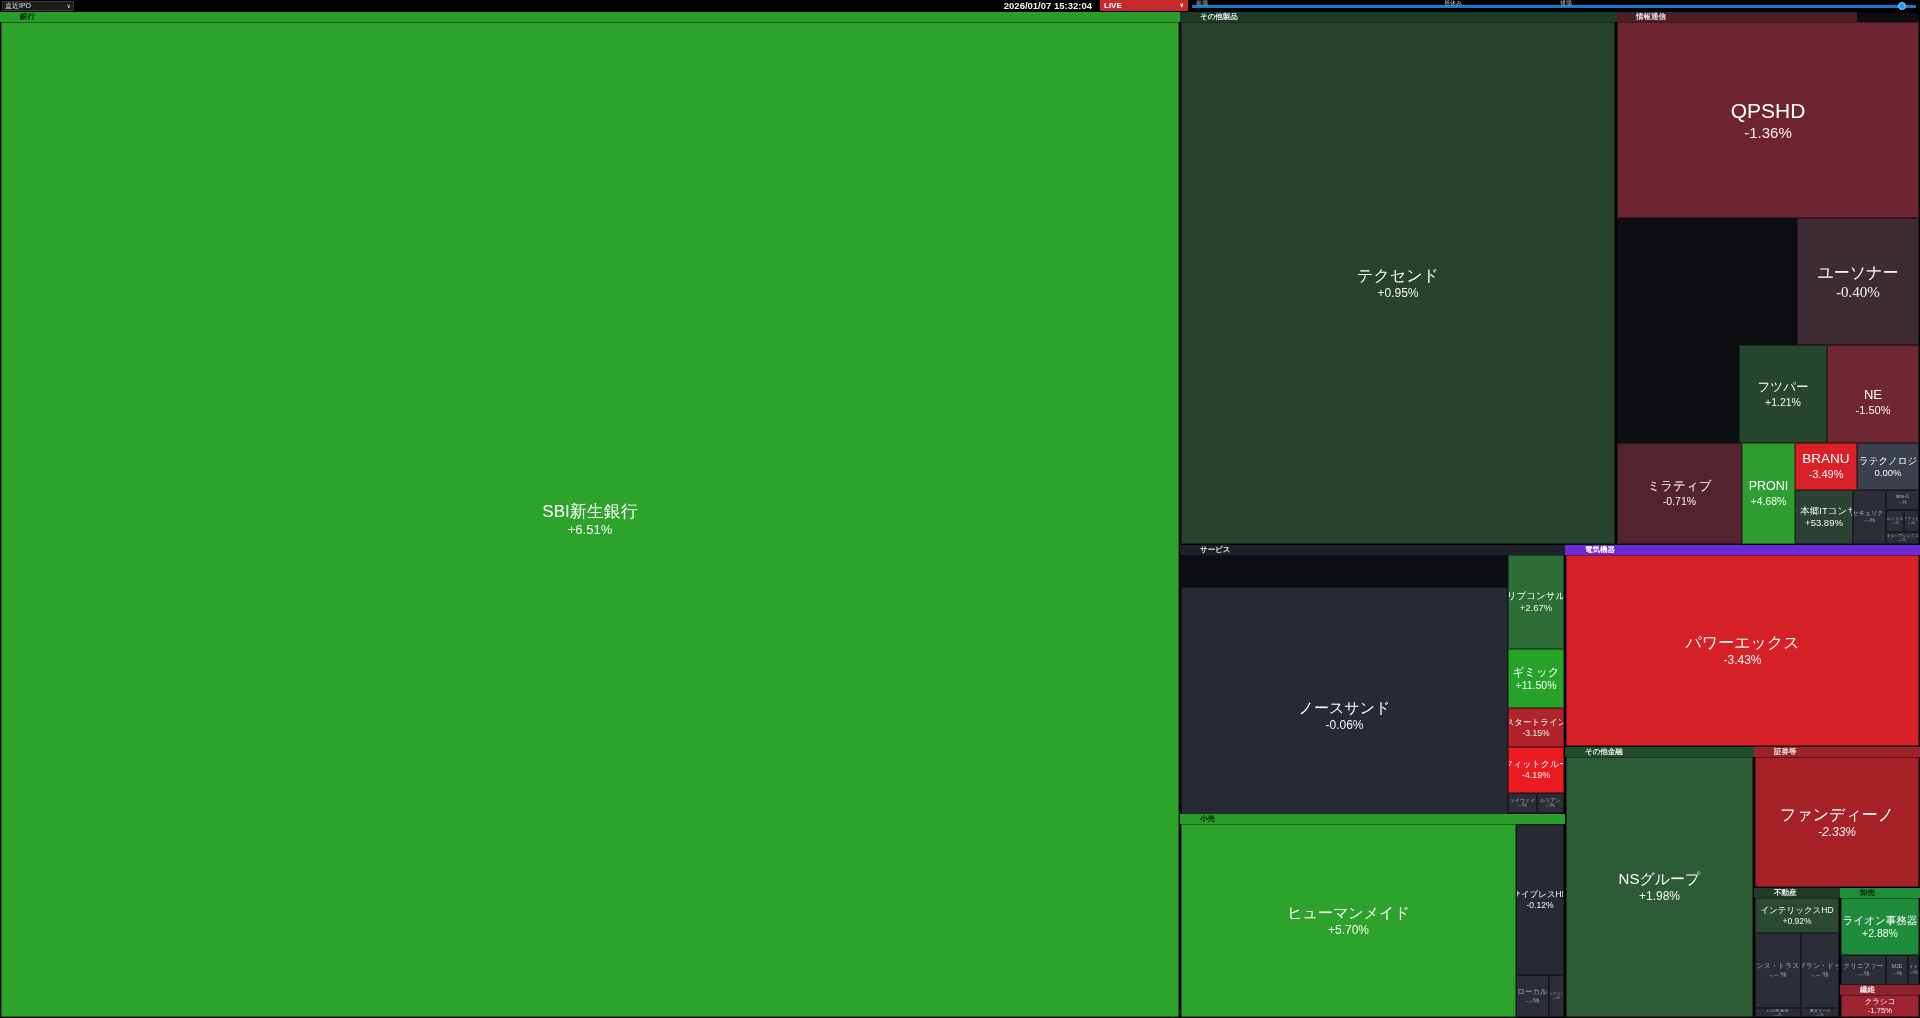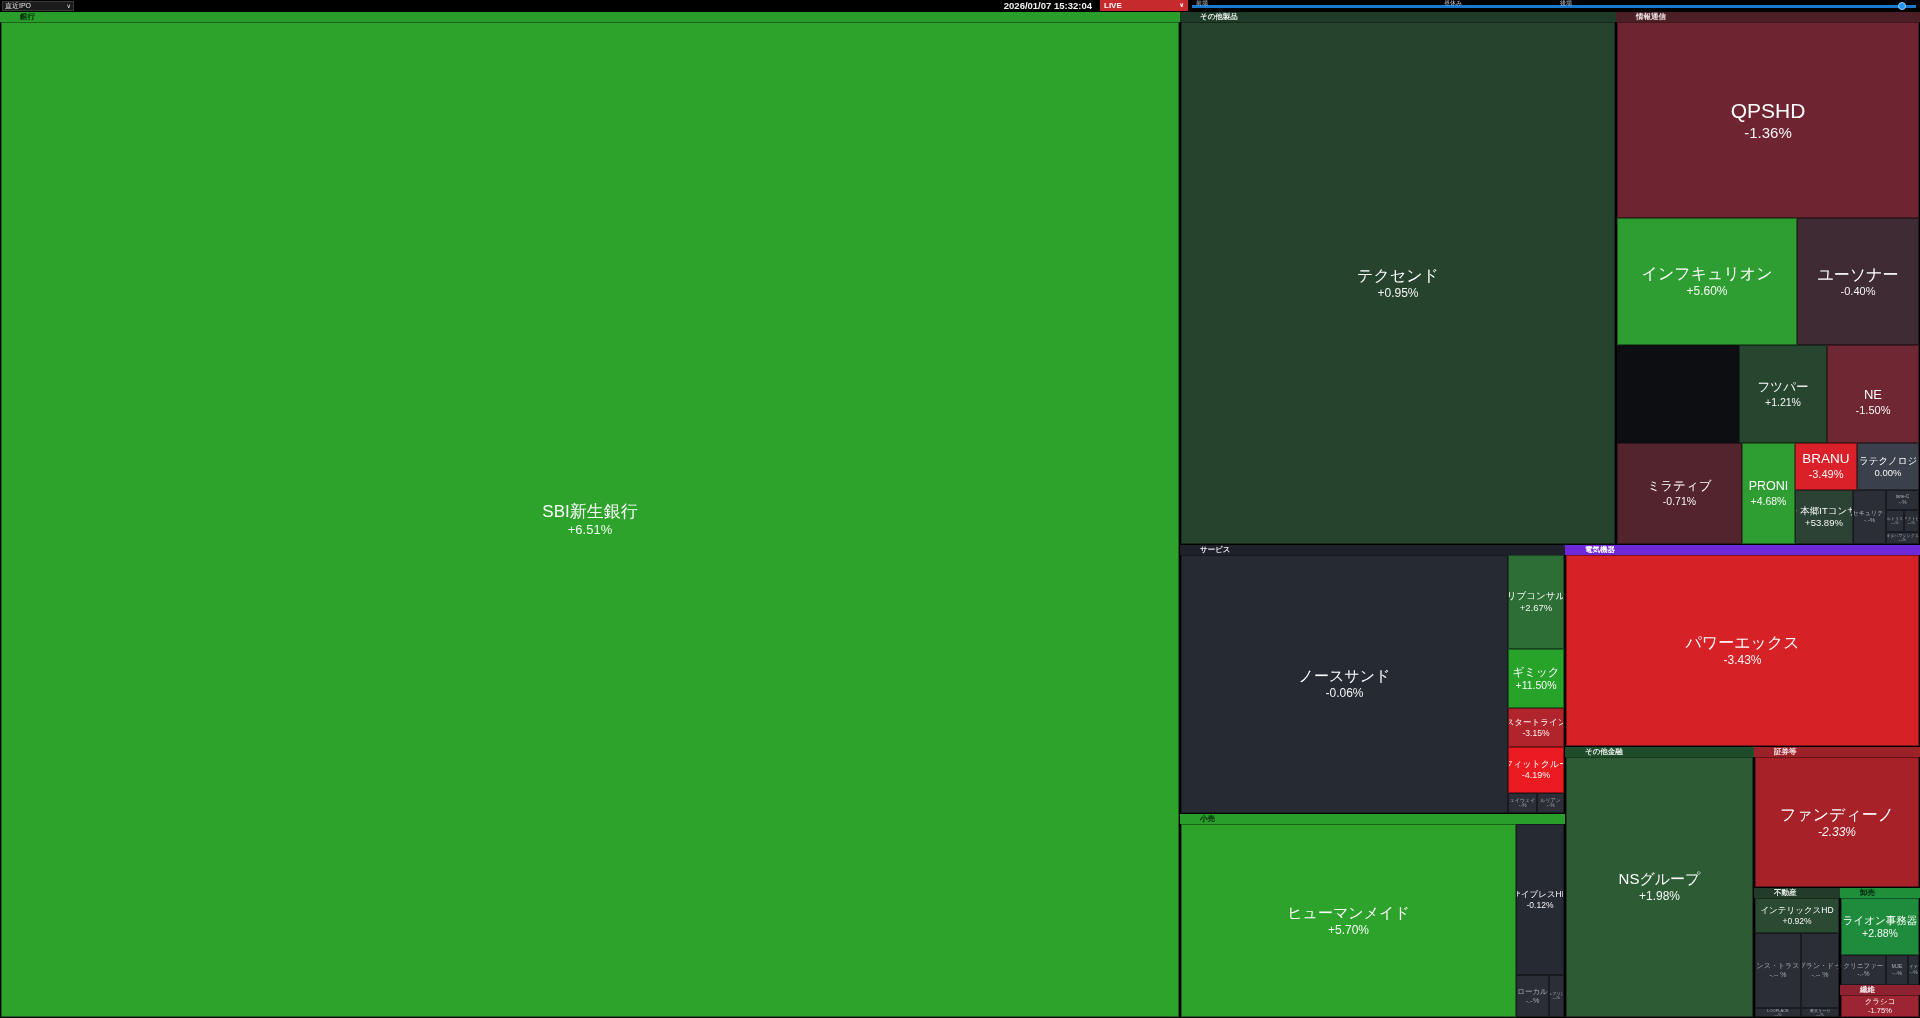--- a/index.html
+++ b/index.html
@@ -48,32 +48,28 @@
         <div class="tname" style="font-size: 17px;">SBI新生銀行</div>
         <div class="tpct" style="font-size: 13px;">+6.51%</div>
       </div>
       <div class="sector" style="left: 1180px; top: 12px; width: 436px; height: 533px;"></div>
       <div class="sec-header" style="background: rgb(29, 59, 39); color: rgb(232, 236, 233); left: 1180px; top: 12px; width: 436px; height: 10px;">その他製品</div>
       <div class="tile" style="background: rgb(38, 67, 46); left: 1181px; top: 22px; width: 434px; height: 522px;">
         <div class="tname" style="font-size: 16px;">テクセンド</div>
         <div class="tpct" style="font-size: 12px;">+0.95%</div>
       </div>
       <div class="sector" style="left: 1616px; top: 12px; width: 304px; height: 533px;"></div>
-      <div class="sec-header" style="background: rgb(76, 31, 39); color: rgb(238, 228, 230); left: 1616px; top: 12px; width: 304px; height: 10px;">情報通信</div>
+      <div class="sec-header" style="background: rgb(76, 31, 39); color: rgb(238, 228, 230); left: 1616px; top: 12px; width: 241px; height: 10px;">情報通信</div>
       <div class="tile" style="background: rgb(110, 37, 49); left: 1617px; top: 22px; width: 302px; height: 196px;">
         <div class="tname" style="font-size: 21px;">QPSHD</div>
         <div class="tpct" style="font-size: 15px;">-1.36%</div>
       </div>
-      <div class="tile" style="background: rgb(47, 158, 50); left: 1617px; top: 218px; width: 180px; height: 127px;">
-        <div class="tname" style="font-size: 16px;">インフキュリオン</div>
-        <div class="tpct" style="font-size: 12px;">+5.60%</div>
-      </div>
       <div class="tile" style="background: rgb(62, 43, 52); left: 1797px; top: 218px; width: 122px; height: 127px;">
         <div class="tname" style="font-size: 16px;">ユーソナー</div>
-        <div class="tpct" style="font-size: 11px;">-0.40%</div>
+        <div class="tpct" style="font-size: 15px; font-family: Liberation Serif, serif;">-0.40%</div>
       </div>
       <div class="tile" style="background: rgb(38, 70, 48); left: 1739px; top: 345px; width: 88px; height: 98px;">
         <div class="tname" style="font-size: 12.5px;">フツパー</div>
         <div class="tpct" style="font-size: 10.5px;">+1.21%</div>
       </div>
       <div class="tile" style="background: rgb(111, 40, 51); left: 1827px; top: 345px; width: 92px; height: 98px;">
         <div class="tname" style="font-size: 13px; margin-top: 16px;">NE</div>
         <div class="tpct" style="font-size: 11px;">-1.50%</div>
       </div>
       <div class="tile" style="background: rgb(83, 36, 46); left: 1617px; top: 443px; width: 125px; height: 101px;">
@@ -111,21 +107,21 @@
       <div class="tile" style="background: rgb(43, 46, 54); color: rgb(170, 176, 184); left: 1904px; top: 510px; width: 15px; height: 22px;">
         <div class="tname" style="font-size: 4px;">アクトビ</div>
         <div class="tpct" style="font-size: 4px;">-.-%</div>
       </div>
       <div class="tile" style="background: rgb(43, 46, 54); color: rgb(170, 176, 184); left: 1886px; top: 532px; width: 33px; height: 12px;">
         <div class="tname" style="font-size: 4px;">キタハマシンクス</div>
         <div class="tpct" style="font-size: 4px;">-.-%</div>
       </div>
       <div class="sector" style="left: 1180px; top: 545px; width: 385px; height: 269px;"></div>
       <div class="sec-header" style="background: rgb(30, 33, 41); color: rgb(232, 234, 238); left: 1180px; top: 545px; width: 385px; height: 10px;">サービス</div>
-      <div class="tile" style="background: rgb(38, 42, 51); left: 1181px; top: 555px; width: 327px; height: 258px;">
+      <div class="tile" style="background: rgb(38, 42, 51); left: 1181px; top: 587px; width: 327px; height: 258px;">
         <div class="tname" style="font-size: 15px;">ノースサンド</div>
         <div class="tpct" style="font-size: 12px;">-0.06%</div>
       </div>
       <div class="tile" style="background: rgb(45, 110, 54); left: 1508px; top: 555px; width: 56px; height: 94px;">
         <div class="tname" style="font-size: 9.5px;">リブコンサル</div>
         <div class="tpct" style="font-size: 9.5px;">+2.67%</div>
       </div>
       <div class="tile" style="background: rgb(40, 163, 42); left: 1508px; top: 649px; width: 56px; height: 59px;">
         <div class="tname" style="font-size: 11.5px;">ギミック</div>
         <div class="tpct" style="font-size: 10.5px;">+11.50%</div>

